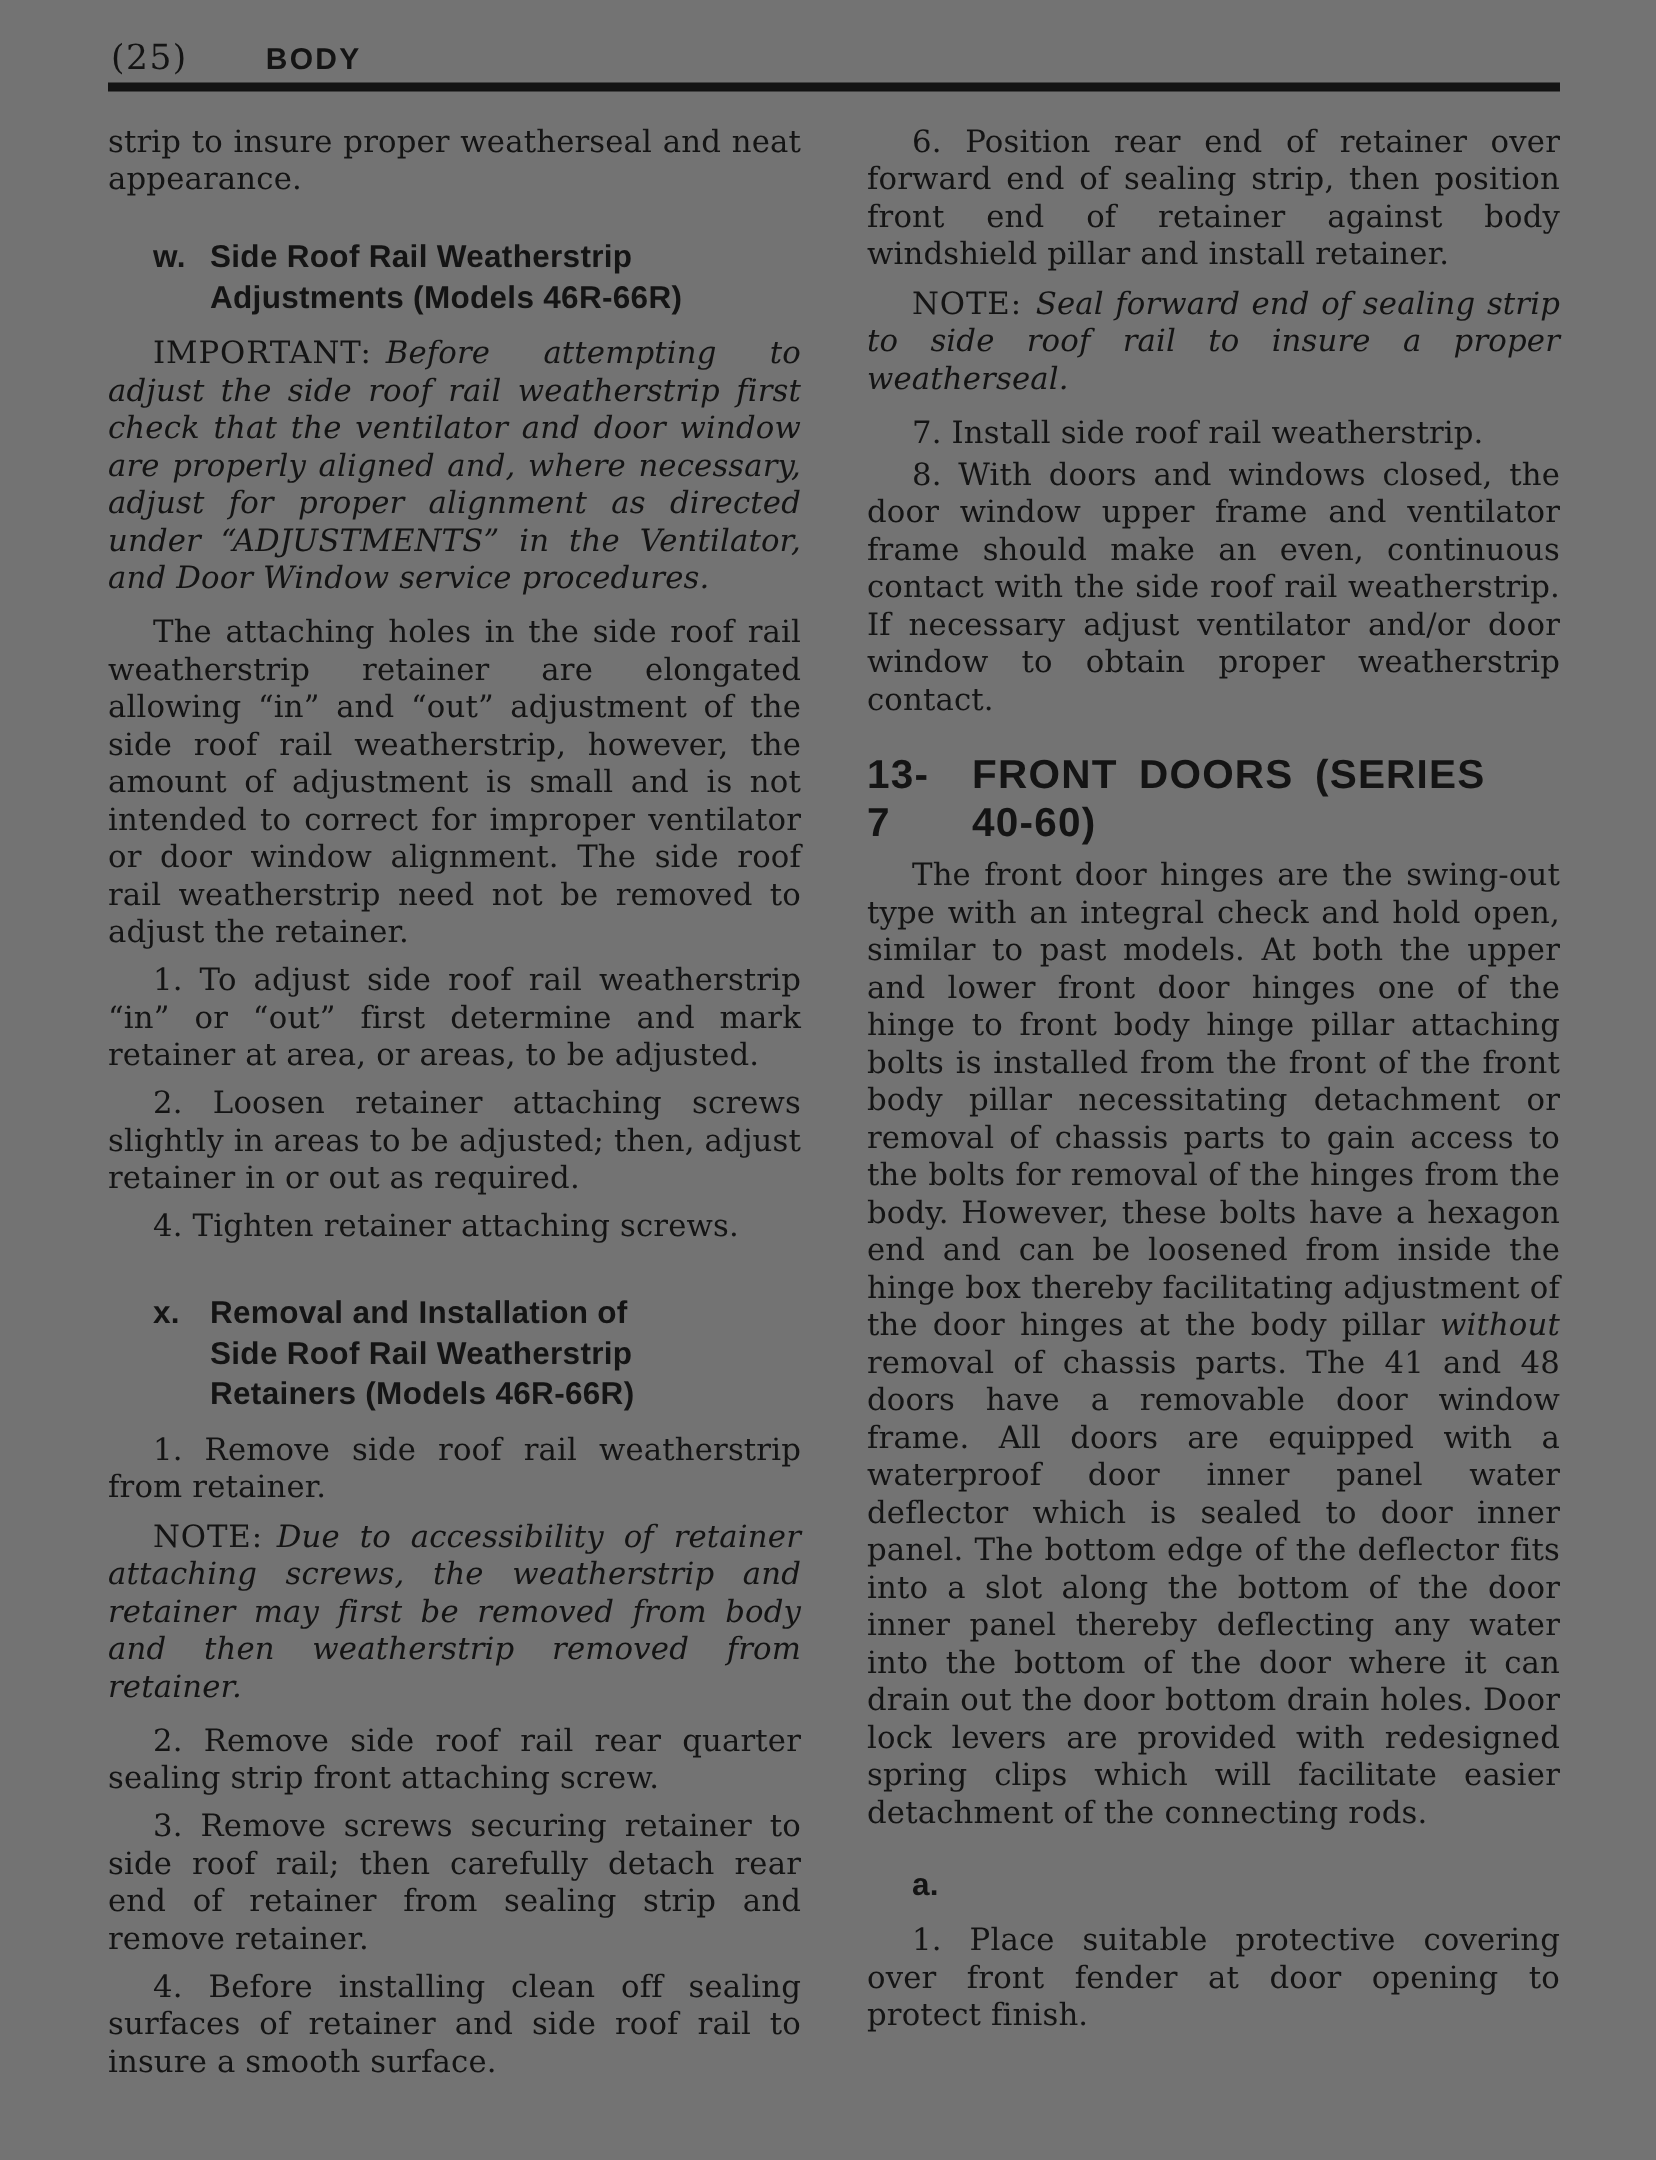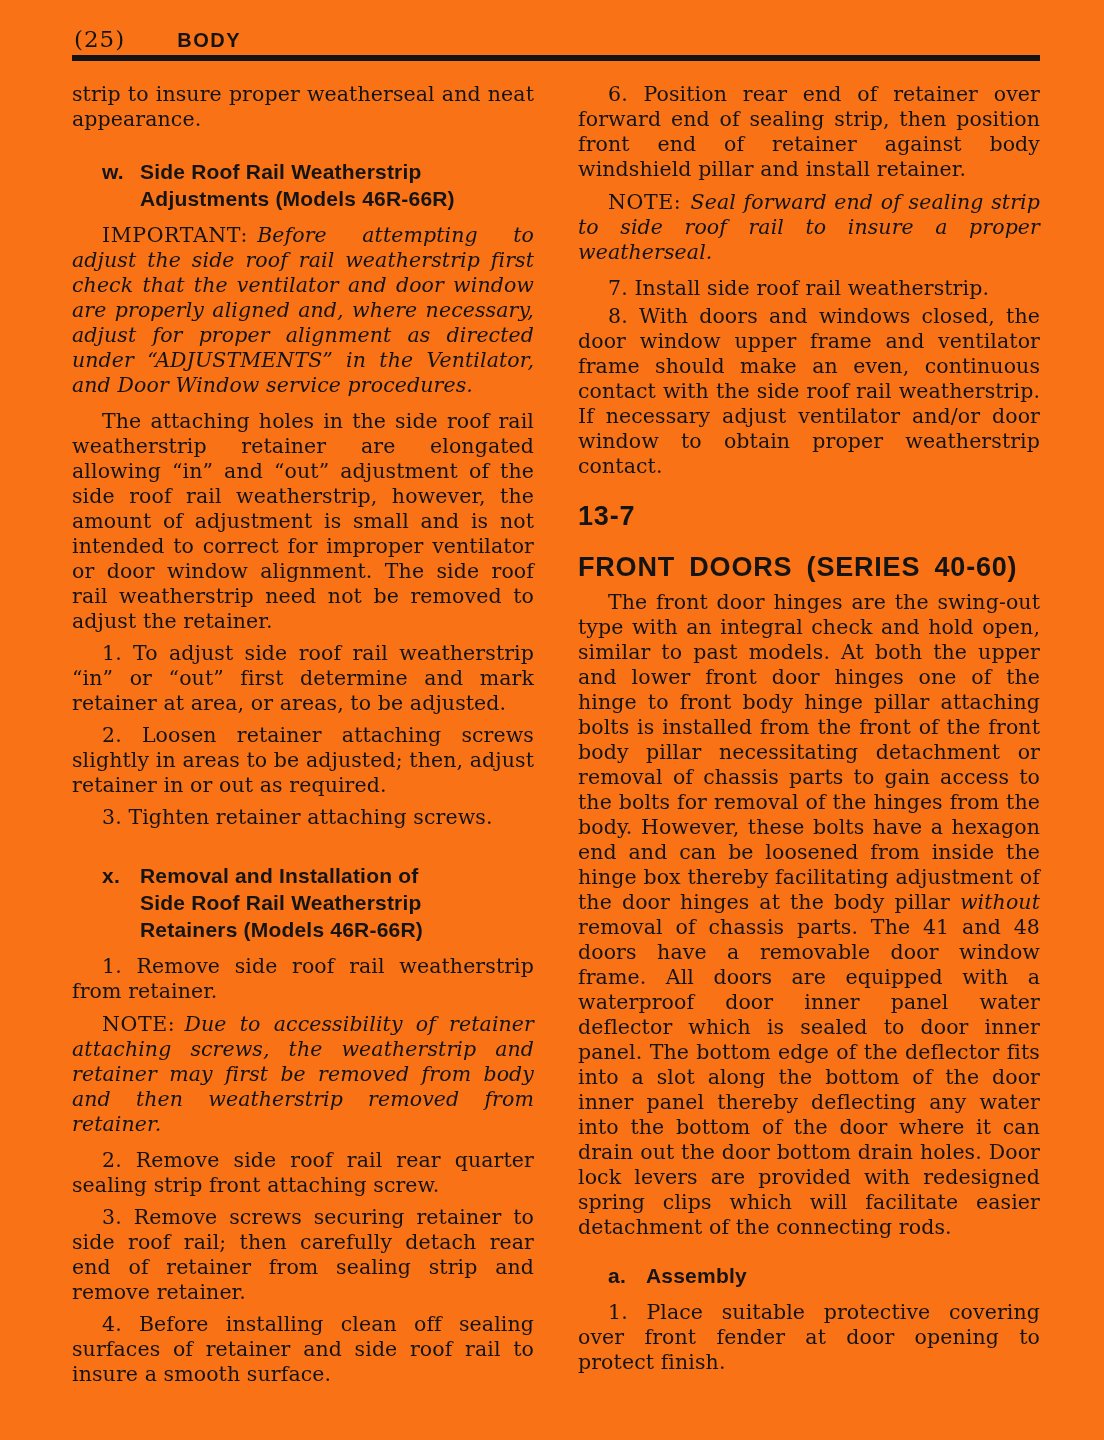--- a/index.html
+++ b/index.html
@@ -4,21 +4,21 @@
 <style>
   html, body {
     margin: 0;
     padding: 0;
     background: #ffffff;
   }
   .page {
     position: relative;
     width: 1104px;
     height: 1440px;
-    background: #f97316;
+    background: #737373;
     color: #141414;
     overflow: hidden;
     font-family: "DejaVu Serif", "Liberation Serif", serif;
   }
   
   .page-header {
     display: flex;
     justify-content: space-between;
     align-items: baseline;
     padding: 26px 66px 0 74px;
@@ -91,21 +91,20 @@
   .section-heading {
     display: flex;
     align-items: baseline;
     gap: 19px;
     margin: 21px 0 7px 0;
     font-family: "Liberation Sans", "DejaVu Sans", sans-serif;
     font-weight: 700;
     font-size: 27px;
     line-height: 32px;
     letter-spacing: 0.8px;
-    flex-direction: column;
   }
   .section-heading .sec-title { word-spacing: 6px; }
 </style>
 </head>
 <body>
 
 <div class="page">
 
   <header class="page-header">
     <div class="header-left">
@@ -130,21 +129,21 @@
       </div>
 
       <p class="bt indent note"><span class="note-label">IMPORTANT:</span><span class="note-text">Before attempting to adjust the side roof rail weatherstrip first check that the ventilator and door window are properly aligned and, where necessary, adjust for proper alignment as directed under “ADJUSTMENTS” in the Ventilator, and Door Window service procedures.</span></p>
 
       <p class="bt indent">The attaching holes in the side roof rail weatherstrip retainer are elongated allowing “in” and “out” adjustment of the side roof rail weatherstrip, however, the amount of adjustment is small and is not intended to correct for improper ventilator or door window alignment. The side roof rail weatherstrip need not be removed to adjust the retainer.</p>
 
       <p class="bt indent">1. To adjust side roof rail weatherstrip “in” or “out” first determine and mark retainer at area, or areas, to be adjusted.</p>
       <p class="bt indent">2. Loosen retainer attaching screws slightly in areas to be adjusted; then, adjust retainer in or out as required.</p>
 
 
-      <p class="bt indent">3. Tighten retainer attaching screws.</p>
+      <p class="bt indent">4. Tighten retainer attaching screws.</p>
 
       <div class="subheading" style="margin-top:32px">
         <span class="lbl">x.</span>
         <span class="lines">
           <span class="ln">Removal and Installation of</span>
           <span class="ln">Side Roof Rail Weatherstrip</span>
           <span class="ln">Retainers (Models 46R-66R)</span>
         </span>
       </div>
 
@@ -171,21 +170,20 @@
       <div class="section-heading">
         <span class="sec-num">13-7</span>
         <span class="sec-title">FRONT DOORS (SERIES 40-60)</span>
       </div>
 
       <p class="bt indent"><span>The front door hinges are the swing-out type with an integral check and hold open, similar to past models. At both the upper and lower front door hinges one of the hinge to front body hinge pillar attaching bolts is installed from the front of the front body pillar necessitating detachment or removal of chassis parts to gain access to the bolts for removal of the hinges from the body. However, these bolts have a hexagon end and can be loosened from inside the hinge box thereby facilitating adjustment of the door hinges at the body pillar</span> <span class="it">without</span> <span>removal of chassis parts. The 41 and 48 doors have a removable door window frame. All doors are equipped with a waterproof door inner panel water deflector which is sealed to door inner panel. The bottom edge of the deflector fits into a slot along the bottom of the door inner panel thereby deflecting any water into the bottom of the door where it can drain out the door bottom drain holes. Door lock levers are provided with redesigned spring clips which will facilitate easier detachment of the connecting rods.</span></p>
 
       <div class="subheading" style="margin-top:22px">
         <span class="lbl">a.</span>
         <span class="lines">
-          <span class="ln">Assembly</span>
         </span>
       </div>
 
       <p class="bt indent">1. Place suitable protective covering over front fender at door opening to protect finish.</p>
 
     </section>
 
   </main>
 </div>
 

